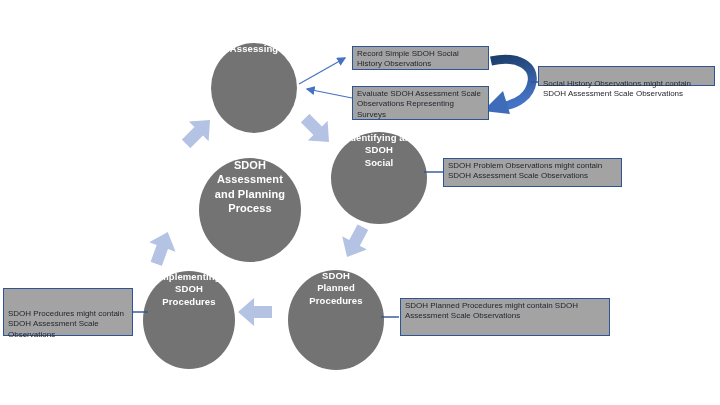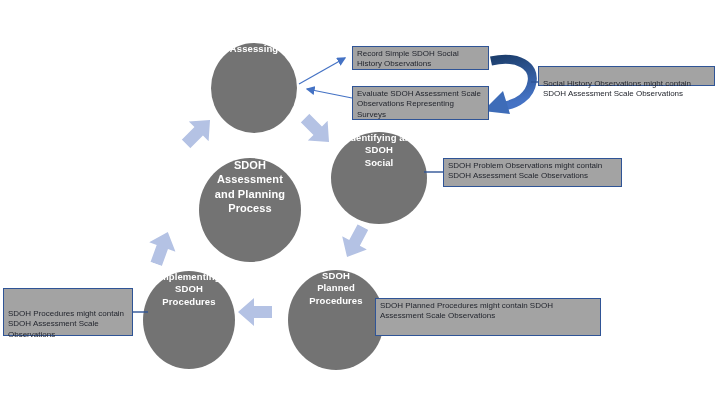--- a/index.html
+++ b/index.html
@@ -45,21 +45,21 @@
     position:absolute;background:#a3a3a3;
     border:1.5px solid #2F5496;box-sizing:border-box;
     color:#23262e;font-size:8px;line-height:1.3;
     padding:2px 4px;z-index:3;
   }
   .callout span{white-space:pre-line;}
   #b-record    {left:352px;top:46px; width:137px;height:24px;}
   #b-evaluate  {left:352px;top:86px; width:137px;height:34px;}
   #b-social    {left:538px;top:66px; width:177px;height:20px;padding-top:12px;}
   #b-problem   {left:443px;top:158px;width:179px;height:29px;padding-top:2px;}
-  #b-planned   {left:375px;top:298px;width:226px;height:38px;}
+  #b-planned   {left:400px;top:298px;width:210px;height:38px;}
   #b-procedures{left:3px;  top:288px;width:130px;height:48px;padding-top:20px;}
 </style>
 </head>
 <body>
 
 <div class="stage">
 
   <svg class="cycle-arrow" id="a-eval-assess" viewBox="0 0 34 28">
       <polygon points="0,8 18,8 18,0 34,14 18,28 18,20 0,20" fill="#B4C2E4"></polygon>
     </svg>

